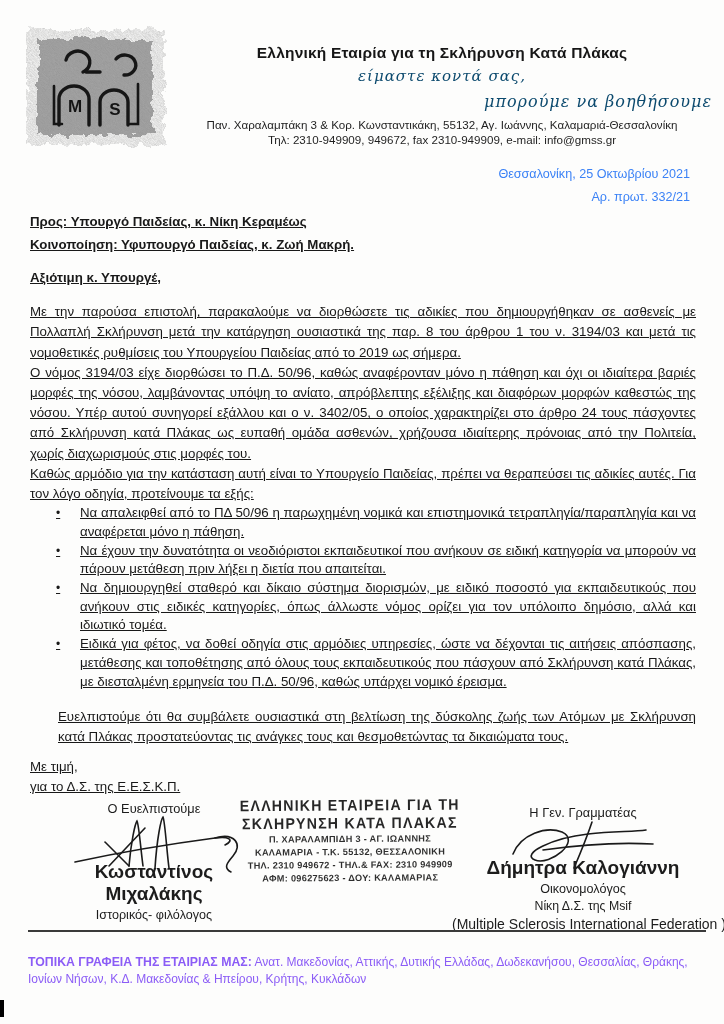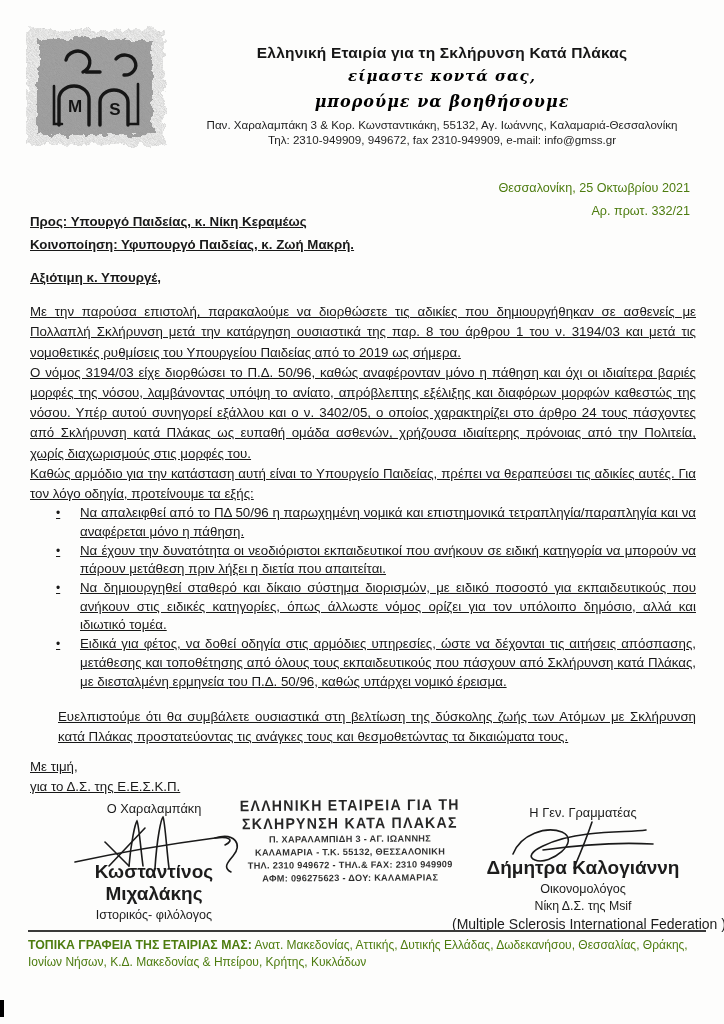--- a/index.html
+++ b/index.html
@@ -6,26 +6,26 @@
   .page{
     position:relative;width:724px;height:1024px;background:#fdfdfc;
     margin:0 auto;overflow:hidden;color:#1c1c1c;
     font-family:"Liberation Sans",sans-serif;
   }
   
   .logo{position:absolute;left:26px;top:26px;width:142px;height:128px;}
   .letterhead{position:absolute;left:172px;top:44px;width:540px;text-align:center;}
   .org-name{font-size:15.5px;font-weight:bold;letter-spacing:.2px;color:#161616;}
   .tagline{font-family:"DejaVu Serif",serif;font-style:italic;font-size:15px;
-           letter-spacing:1px;color:#000000;margin-top:5px;font-weight:bold;}
-  .tagline2{margin-top:7px;font-size:16px;}
+           letter-spacing:1px;color:#0c4a6e;margin-top:5px;}
+  .tagline2{margin-top:7px;font-size:16px;text-align:right;}
   .hq-addr{font-size:11.6px;margin-top:7px;color:#1f1f1f;}
   .hq-tel{font-size:11.6px;margin-top:2px;color:#1f1f1f;}
   
-  .meta{position:absolute;right:34px;top:167px;text-align:right;font-size:12.6px;color:#4d7c0f;margin-top:14px;}
+  .meta{position:absolute;right:34px;top:167px;text-align:right;font-size:12.6px;color:#3b82f6;}
   .meta .proto{margin-top:9px;}
   
   .content{position:absolute;left:30px;top:211px;width:666px;font-size:13.3px;
            line-height:20.2px;color:#191919;text-decoration:underline;}
   .to-line,.cc-line{font-weight:bold;line-height:22.5px;}
   .salutation{font-weight:bold;margin-top:12px;}
   .content p{margin:0;text-align:justify;}
   .first-par{margin-top:14px !important;}
   .bullets{margin:0;}
   .bullet{display:flex;line-height:18.7px;}
@@ -46,21 +46,21 @@
   .sig-note{font-size:14px;margin-top:3px;white-space:nowrap;}
   
   .stamp{position:absolute;left:224px;top:797px;width:252px;text-align:center;
          color:#141414;opacity:.92;transform:rotate(-.4deg);}
   .stamp-big{font-weight:bold;font-size:14.2px;letter-spacing:1.2px;transform:scaleY(1.08);}
   .stamp-big2{margin-top:2px;}
   .stamp-small{font-weight:bold;font-size:9.2px;letter-spacing:.3px;margin-top:3px;color:#1d1d1d;}
   
   .footer{position:absolute;left:28px;top:930px;width:678px;}
   .footer-rule{border-top:2.5px solid #3a3a3a;height:0;}
-  .footer-text{margin-top:5px;font-size:12px;line-height:16.5px;color:#4d7c0f;}
+  .footer-text{margin-top:22px;font-size:12px;line-height:16.5px;color:#8b5cf6;}
   .footer-label{font-weight:bold;font-size:12.3px;}
   .corner-mark{position:absolute;left:0;top:1000px;width:4px;height:17px;background:#000;}
 </style>
 </head>
 <body>
 
 <div class="page">
 
   <div class="logo">
     <svg width="142" height="128" viewBox="0 0 142 128">
@@ -132,21 +132,21 @@
         <span class="bullet-text">Ειδικά για φέτος, να δοθεί οδηγία στις αρμόδιες υπηρεσίες, ώστε να δέχονται τις αιτήσεις απόσπασης, μετάθεσης και τοποθέτησης από όλους τους εκπαιδευτικούς που πάσχουν από Σκλήρυνση κατά Πλάκας, με διεσταλμένη ερμηνεία του Π.Δ. 50/96, καθώς υπάρχει νομικό έρεισμα.</span>
       </div>
     </div>
 
     <p class="closing">Ευελπιστούμε  ότι θα συμβάλετε  ουσιαστικά στη βελτίωση της  δύσκολης ζωής των Ατόμων με Σκλήρυνση κατά Πλάκας προστατεύοντας τις ανάγκες τους και θεσμοθετώντας τα δικαιώματα τους.</p>
     <p class="signoff">Με τιμή,</p>
     <p class="signoff2">για το Δ.Σ. της Ε.Ε.Σ.Κ.Π.</p>
   </div>
 
   <div class="sig-left">
-    <div>Ο Χαραλαμπάκη</div>
+    <div>Ο Ευελπιστούμε</div>
     <svg class="sig-svg" width="180" height="62" viewBox="0 0 180 62">
       <g fill="none" stroke="#1a1a1a" stroke-width="1.6" stroke-linecap="round">
         <path d="M8,50 C45,42 95,33 148,26 C162,24 168,28 158,33"></path>
         <path d="M62,54 C64,30 68,12 70,9 C72,13 74,40 76,54"></path>
         <path d="M88,56 C90,26 94,7 96,5 C98,9 100,42 102,56"></path>
         <path d="M38,30 L62,54"></path>
         <path d="M42,54 L78,16"></path>
         <path d="M148,26 C168,20 176,33 166,44 C160,51 156,56 164,60"></path>
       </g>
     </svg>

